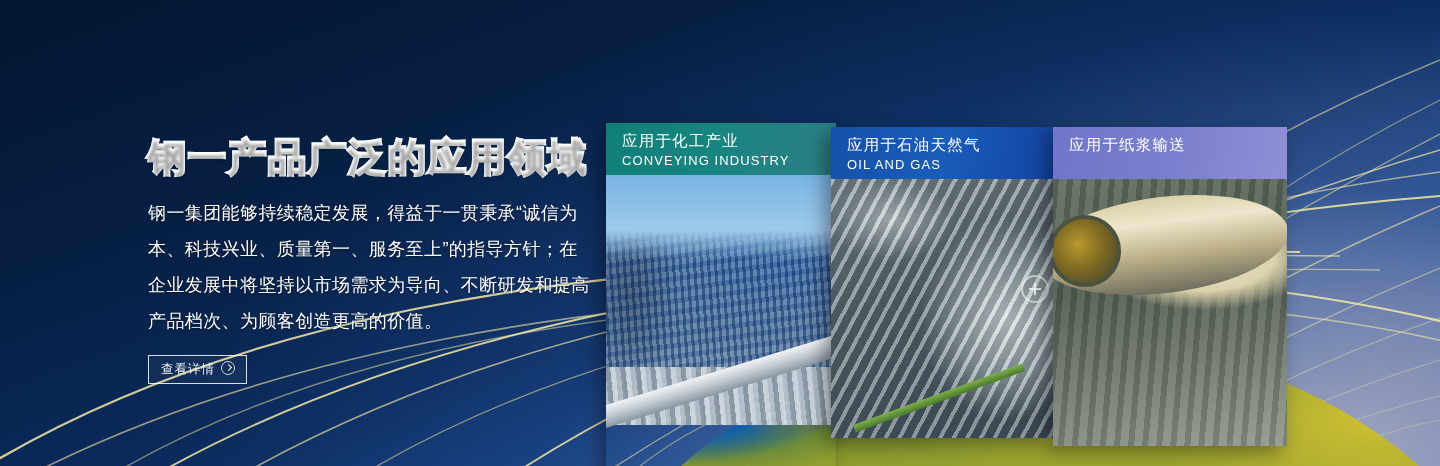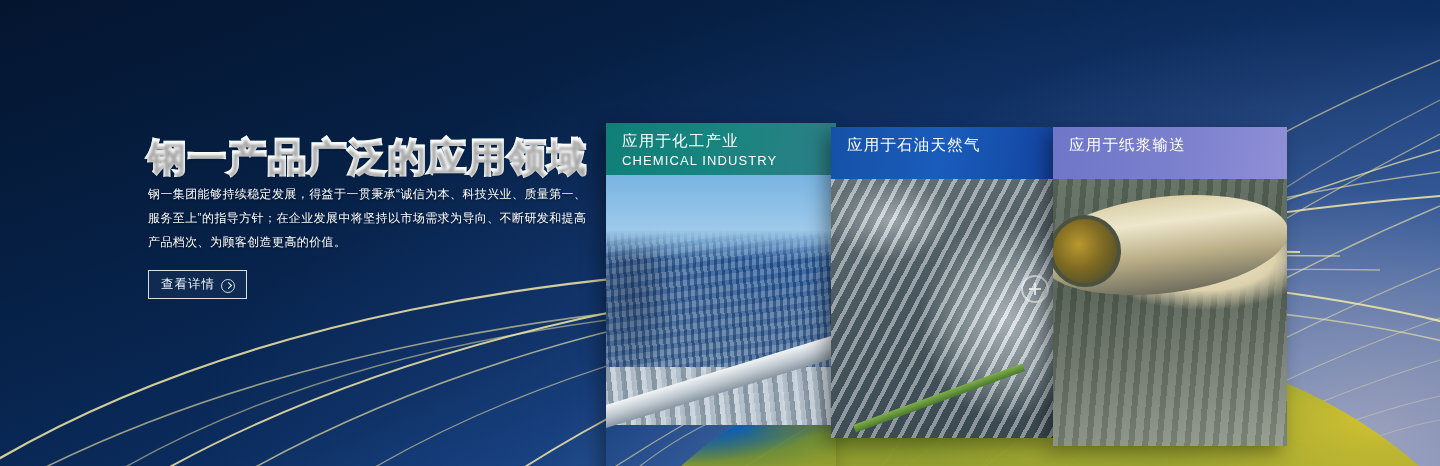--- a/index.html
+++ b/index.html
@@ -47,27 +47,27 @@
   .headline {
     font-size:38px; font-weight:bold; letter-spacing:2px; line-height:1.12;
     background:linear-gradient(180deg,#1a6f7c 0%, #24808c 35%, #0c3f52 72%, #06283a 100%);
     -webkit-background-clip:text; background-clip:text; color:transparent;
     -webkit-text-stroke:3px #ffffff; paint-order:stroke fill;
     text-shadow:0 2px 3px rgba(0,0,0,0.35);
     white-space:nowrap;
   }
 
   .desc {
-    margin-top:3px; color:#ffffff; font-size:12px; line-height:2.0;
+    margin-top:16px; color:#ffffff; font-size:18px; line-height:2.0;
     letter-spacing:0.4px; text-shadow:0 1px 2px rgba(0,0,0,0.5);
     width:442px;
   }
 
   .more-btn {
-    display:inline-flex; align-items:flex-end; gap:6px;
+    display:inline-flex; align-items:flex-start; gap:6px;
     margin-top:16px; padding:5px 11px 5px 12px;
     border:1px solid rgba(255,255,255,0.85);
     color:#eef4f8; font-size:12.5px; letter-spacing:1px;
     background:rgba(255,255,255,0.04); cursor:pointer;
   }
   .more-btn .arrow {
     display:inline-block; width:14px; height:14px; border-radius:50%;
     border:1px solid rgba(235,244,250,0.85);
     position:relative;
   }
@@ -195,31 +195,32 @@
     </a>
   </div>
 
   <div class="card" id="card-chemical">
     <div class="card-photo">
       <div class="deck"></div>
       <div class="pipe"></div>
     </div>
     <div class="card-head">
       <div class="cn">应用于化工产业</div>
-      <div class="en">CHEMICAL INDUSTRY</div>
+      <div class="en">CONVEYING INDUSTRY</div>
     </div>
   </div>
 
   <div class="card" id="card-oil">
     <div class="card-photo">
       <div class="greenpipe"></div>
       <div class="plusbtn"></div>
     </div>
     <div class="card-head">
       <div class="cn">应用于石油天然气</div>
+      <div class="en">OIL AND GAS</div>
     </div>
   </div>
 
   <div class="card" id="card-pulp">
     <div class="card-photo">
       <div class="roller"></div>
       <div class="hub"></div>
     </div>
     <div class="card-head">
       <div class="cn">应用于纸浆输送</div>

